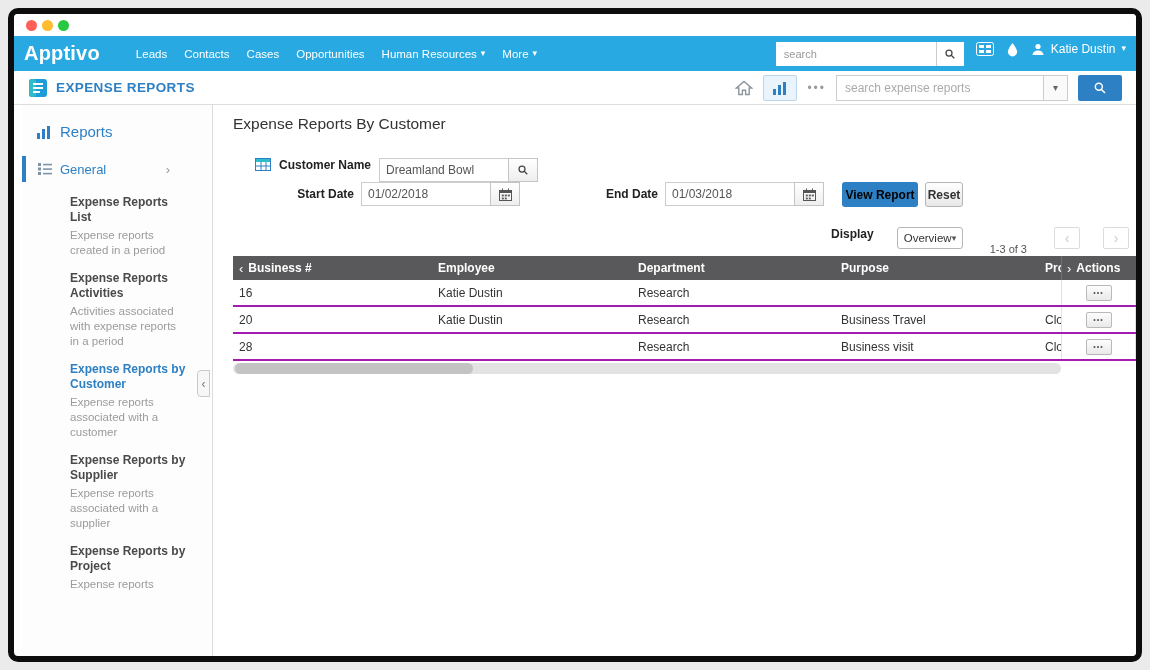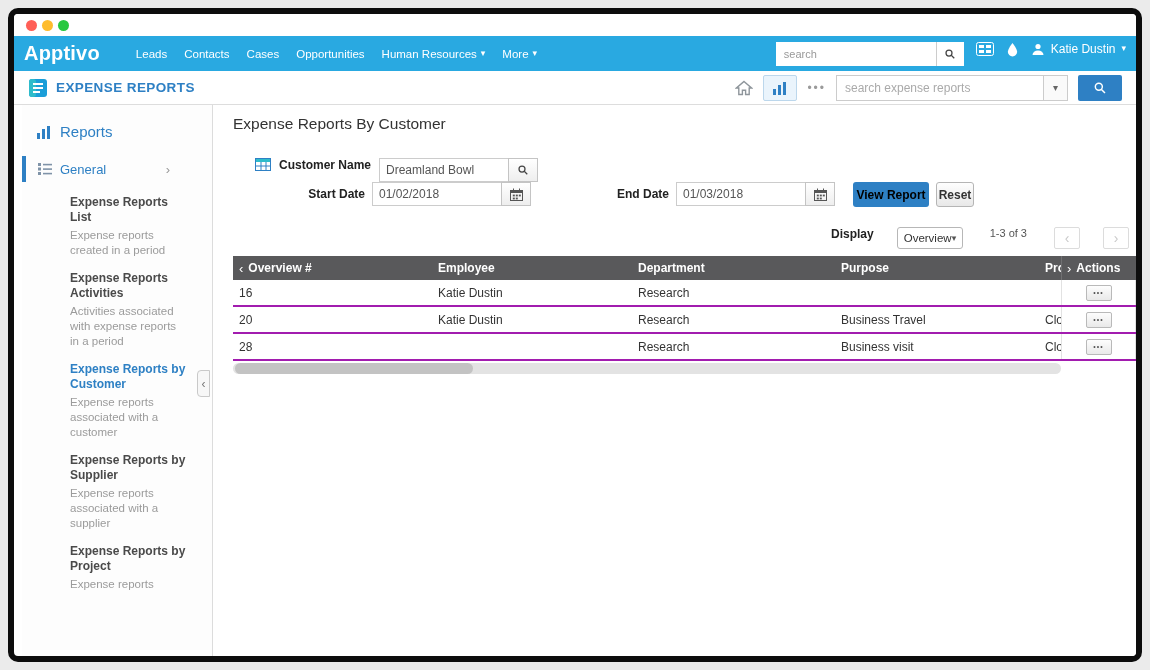--- a/index.html
+++ b/index.html
@@ -68,39 +68,39 @@
 
   .row-customer { position:absolute; left:42px; top:41px; height:24px; display:flex; align-items:flex-start;margin-top:12px; }
   .field-label { font-size:12px; font-weight:700; color:#222; }
   .row-customer .field-label { margin-left:8px; }
   .text-input { width:130px; height:24px; border:1px solid #ccc; padding:0 6px; font-size:12px; color:#555;
                 font-family:inherit; outline:none; background:#fff; }
   .row-customer .text-input { margin-left:8px; }
   .sq-btn { width:30px; height:24px; border:1px solid #c4c4c4; background:linear-gradient(#fff,#eee);
             display:flex; align-items:center; justify-content:center; cursor:pointer; margin-left:-1px; }
 
-  .row-dates { position:absolute; left:12px; top:77px; right:0; height:26px; }
+  .row-dates { position:absolute; left:1px; top:77px; right:0; height:26px; }
   .lbl-start { position:absolute; left:20px; width:120px; top:5px; text-align:right; }
   .inp-start { position:absolute; left:147px; top:0; }
   .cal-start { position:absolute; left:277px; top:0; }
   .lbl-end   { position:absolute; left:324px; width:120px; top:5px; text-align:right; }
   .inp-end   { position:absolute; left:451px; top:0; }
   .cal-end   { position:absolute; left:581px; top:0; }
   .btn-view  { position:absolute; left:628px; top:0; width:76px; height:25px; background:#2e80c4; color:#000000;
                border:none; border-radius:3px; font-size:12px; font-weight:700; cursor:pointer; font-family:inherit; }
   .btn-reset { position:absolute; left:711px; top:0; width:38px; height:25px; border:1px solid #b5b5b5;
                background:linear-gradient(#fefefe,#e8e8e8); color:#333; border-radius:3px; font-size:12px;
                font-weight:700; cursor:pointer; font-family:inherit; }
 
   .toolbar { position:absolute; top:122px; right:7px; height:22px; display:flex; align-items:flex-start; gap:23px; }
   .display-select { width:66px; height:22px; border:1px solid #b7b7b7; border-radius:3px; background:#fff;
                     display:flex; align-items:center; justify-content:space-between; padding:0 6px;
                     font-size:11.5px; color:#333; cursor:pointer; }
   .display-select .sel-caret { font-size:9px; color:#555; }
-  .range-text { font-size:11px; color:#555; margin:0 4px; white-space:nowrap; }
+  .range-text { font-size:11px; color:#555; margin:16px 4px; white-space:nowrap; }
   .pager-btn { width:26px; height:22px; border:1px solid #dcdcdc; background:#fff; border-radius:2px;
                color:#c9c9c9; font-size:14px; display:flex; align-items:center; justify-content:center;
                cursor:pointer; font-family:inherit; }
 
   .table { position:absolute; left:20px; top:151px; width:903px; }
   .thead { display:flex; height:24px; background:#59595b; color:#fff; font-size:12px; font-weight:700; }
   .th { display:flex; align-items:center; gap:5px; overflow:hidden; white-space:nowrap; padding-left:2px; }
   .th.c0 { padding-left:6px; }
   .th.c5 { border-left:1px solid #707072; padding-left:5px; }
   .th-chev { font-weight:400; font-size:13px; cursor:pointer; line-height:1; }
@@ -345,21 +345,21 @@
           </button>
           <button class="pager-btn">
             <span>›</span>
           </button>
         </div>
 
         <div class="table">
           <div class="thead">
               <div class="th c0">
                 <span class="th-chev">‹</span>
-                <span>Overview #</span>
+                <span>Business #</span>
               </div>
               <div class="th c1">
                 <span>Employee</span>
               </div>
               <div class="th c2">
                 <span>Department</span>
               </div>
               <div class="th c3">
                 <span>Purpose</span>
               </div>

